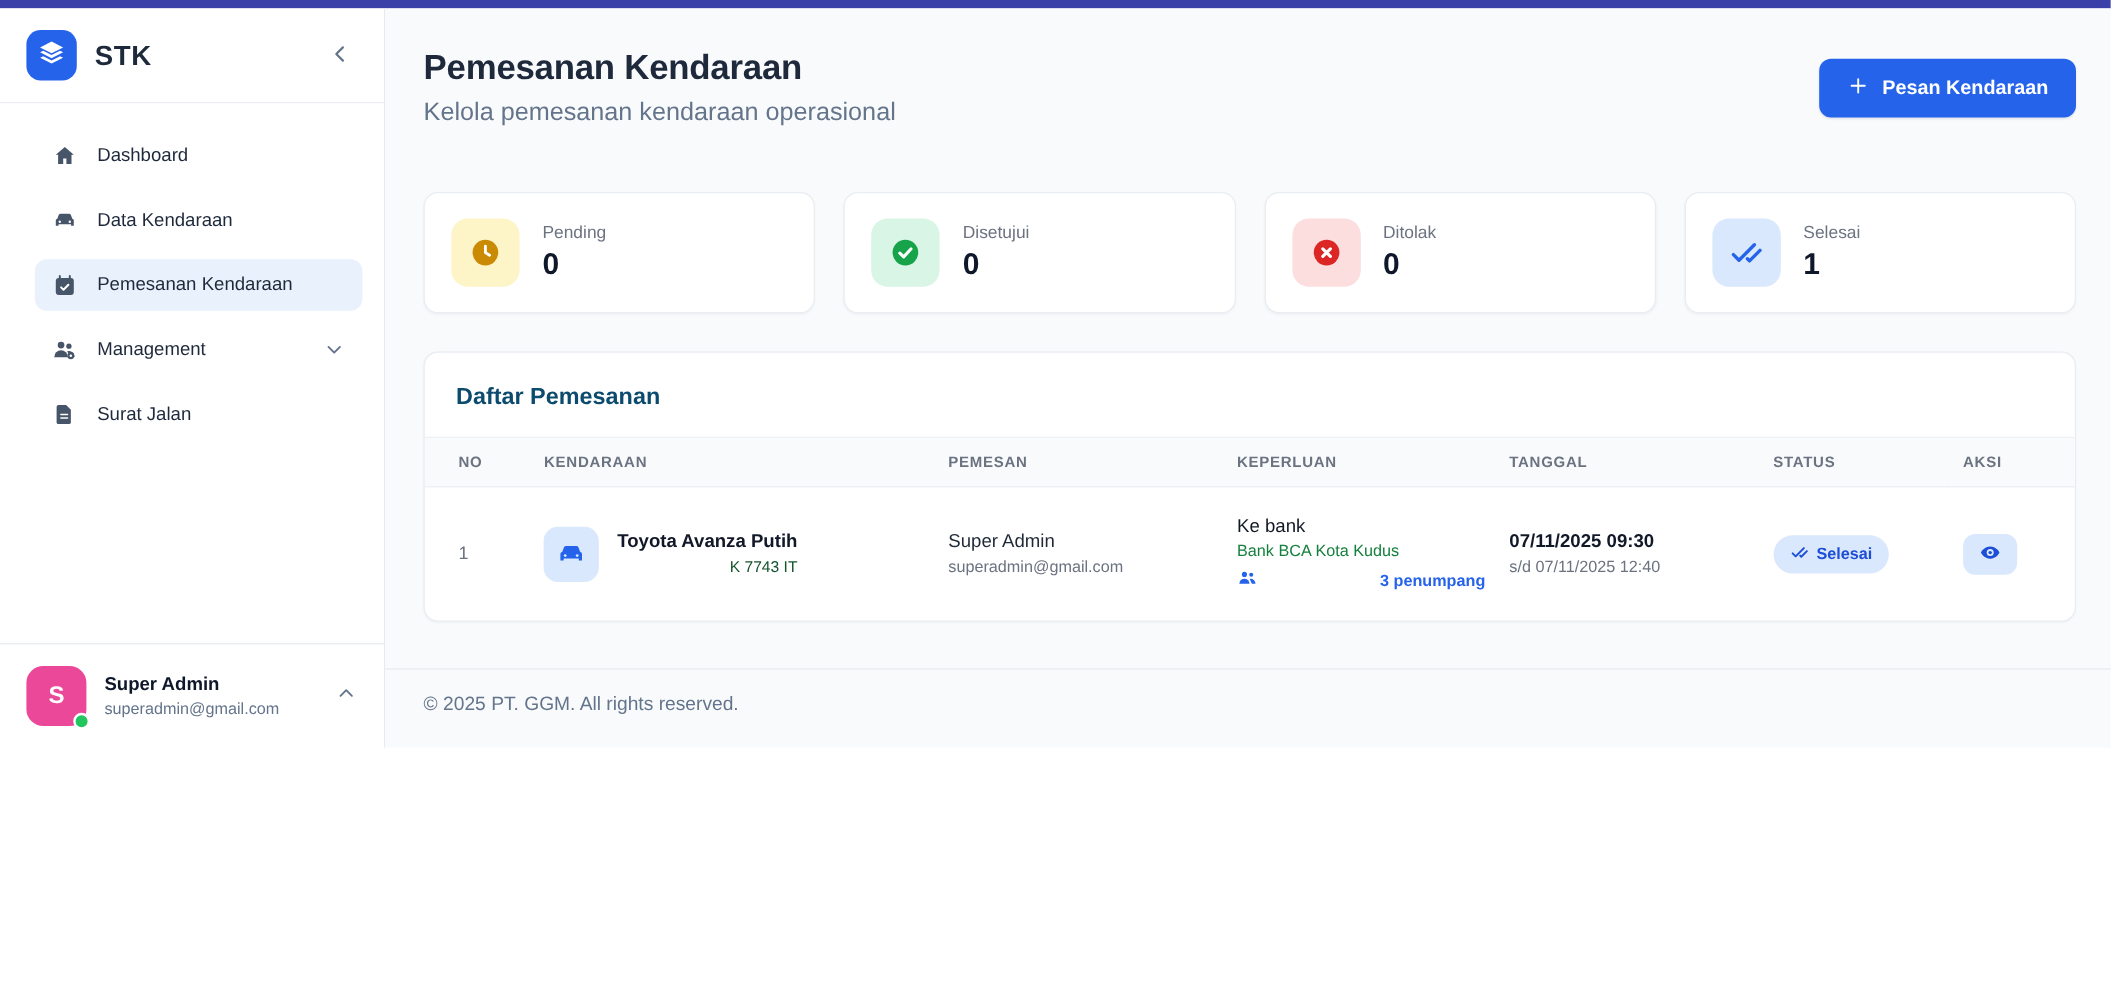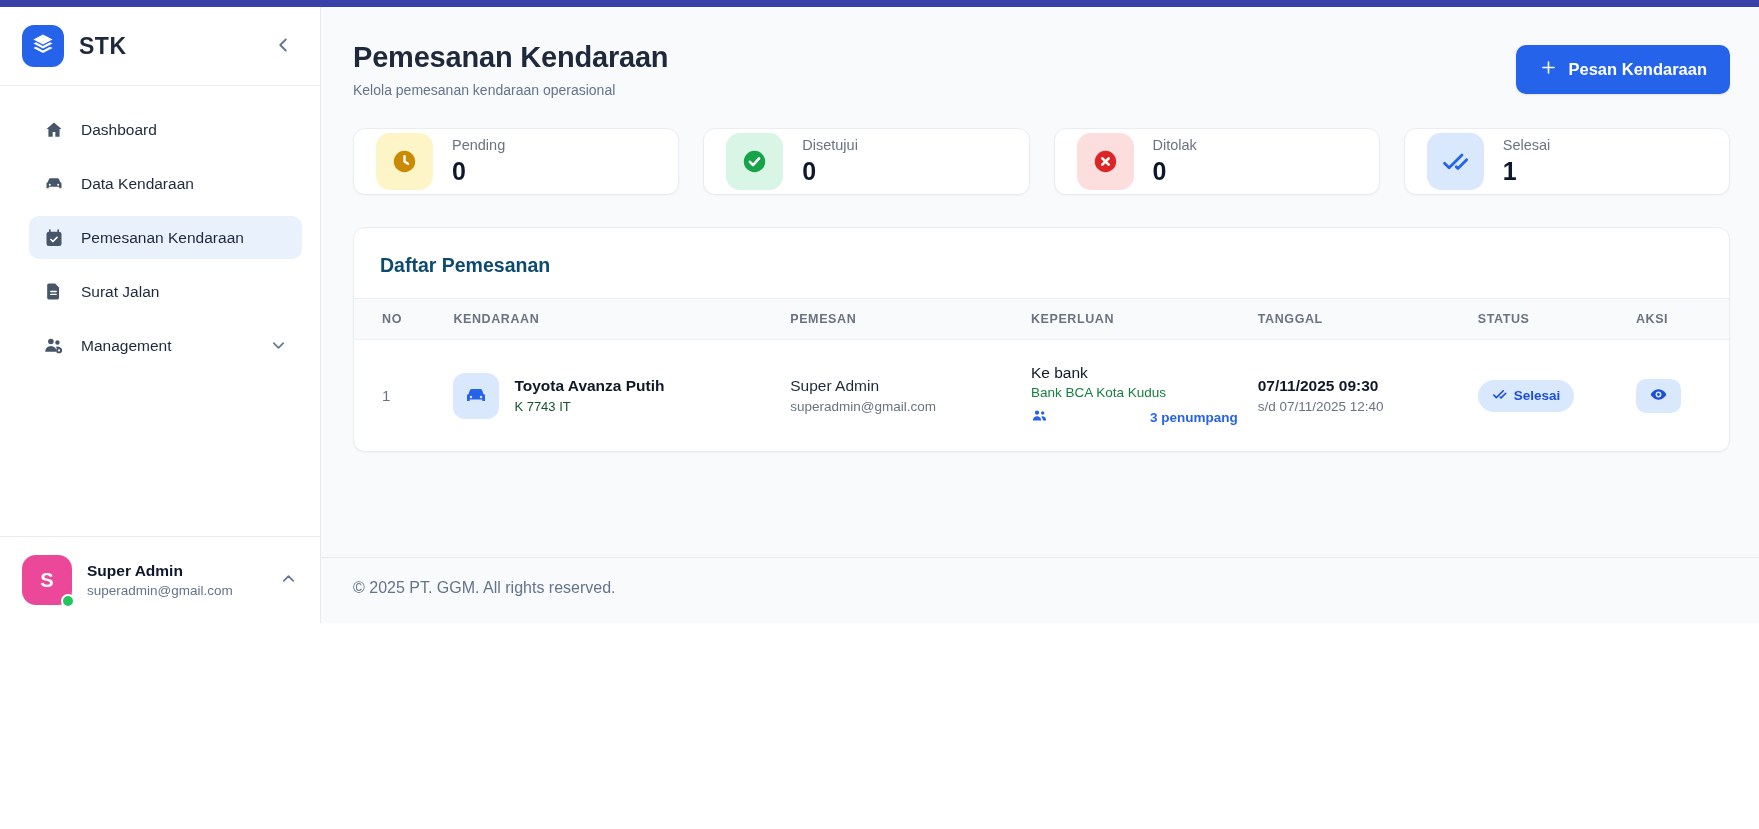--- a/index.html
+++ b/index.html
@@ -28,42 +28,42 @@
   .profile-name { font-size:15.5px; font-weight:700; color:#0f172a; }
   .profile-email { font-size:13.5px; color:#64748b; margin-top:3px; }
   .profile-info { flex:1; min-width:0; }
 
   
   .main { flex:1; background:#f8fafc; display:flex; flex-direction:column; min-width:0; }
   .content { flex:1; padding:34px 29px 0 32px; }
 
   .page-header { display:flex; align-items:center; justify-content:space-between; }
   .page-title { font-size:29px; font-weight:700; color:#1e293b; letter-spacing:-.2px; }
-  .page-subtitle { font-size:14px; color:#64748b; margin-top:8px; }
+  .page-subtitle { font-size:21px; color:#64748b; margin-top:8px; }
   .primary-btn { display:flex; align-items:center; gap:11px; background:var(--accent,#2563eb); color:#fff; border:none; border-radius:10px; height:49px; padding:0 23px; font-size:16.5px; font-weight:600; font-family:inherit; cursor:pointer; box-shadow:0 1px 2px rgba(16,24,40,.1); }
 
   .stats { margin-top:30px; display:grid; grid-template-columns:repeat(4,1fr); gap:24px; }
-  .stat-card { background:#fff; border:1px solid #e9edf2; border-radius:12px; padding:4px 22px; display:flex; align-items:center; gap:19px; box-shadow:0 1px 2px rgba(16,24,40,.04); }
+  .stat-card { background:#fff; border:1px solid #e9edf2; border-radius:12px; padding:21px 22px; display:flex; align-items:center; gap:19px; box-shadow:0 1px 2px rgba(16,24,40,.04);margin-top:24px; }
   .stat-icon { width:57px; height:57px; border-radius:14px; display:flex; align-items:center; justify-content:center; flex:none; }
   .stat-icon.yellow { background:#fdf5c8; }
   .stat-icon.green  { background:#d9f5e5; }
   .stat-icon.red    { background:#fcdede; }
   .stat-icon.blue   { background:#d9e8fc; }
   .stat-label { font-size:14.5px; color:#6b7280; }
   .stat-value { font-size:25px; font-weight:700; color:#0f172a; margin-top:4px; }
 
   .table-card { margin-top:32px; background:#fff; border:1px solid #e9edf2; border-radius:12px; box-shadow:0 1px 2px rgba(16,24,40,.04); overflow:hidden; }
   .table-title { padding:26px 26px 21px; font-size:19.5px; font-weight:700; color:#0c4a6e; }
   table { width:100%; border-collapse:collapse; }
   thead tr { background:#f8fafc; border-top:1px solid #eef1f4; border-bottom:1px solid #eef1f4; }
   th { text-align:left; font-size:12.5px; font-weight:600; color:#6b7280; letter-spacing:.6px; padding:13px 10px; white-space:nowrap; }
   th:first-child, td:first-child { padding-left:28px; }
   td { padding:24px 10px; vertical-align:middle; }
   .cell-no { color:#6b7280; font-size:15px; }
-  .veh { display:flex; align-items:center; gap:15px; }
+  .veh { display:flex; align-items:center; gap:15px;text-align:right; }
   .veh-icon { width:46px; height:46px; border-radius:12px; background:#d9e8fc; display:flex; align-items:center; justify-content:center; flex:none; }
   .veh-name { font-size:15.5px; font-weight:700; color:#111827; }
   .veh-plate { font-size:13px; color:#14532d; margin-top:4px; }
   .pm-name { font-size:15.5px; color:#1f2937; }
   .pm-email { font-size:13.5px; color:#6b7280; margin-top:4px; }
   .kp-purpose { font-size:15.5px; color:#111827; }
   .kp-dest { font-size:13.5px; color:#15803d; margin-top:3px; }
   .kp-pass { margin-top:7px; display:flex; align-items:center; gap:7px; color:var(--accent,#2563eb); font-size:13.5px; font-weight:600; cursor:pointer;justify-content:space-between; }
   .tg-start { font-size:15.5px; font-weight:600; color:#111827; }
   .tg-end { font-size:13.5px; color:#6b7280; margin-top:4px; }
@@ -127,45 +127,45 @@
             <path d="M7 2.5v3M17 2.5v3" stroke="#475569" stroke-width="2" stroke-linecap="round" fill="none"></path>
             <rect x="3" y="4.5" width="18" height="17" rx="3" fill="#475569"></rect>
             <path d="m8.3 13.8 2.4 2.4 4.9-5" stroke="#fff" stroke-width="2" fill="none" stroke-linecap="round" stroke-linejoin="round"></path>
           </svg>
         </span>
         <span>Pemesanan Kendaraan</span>
       </div>
 
       <div class="menu-item">
         <span class="mi-icon">
-          <svg viewBox="0 0 24 24" width="19" height="19" fill="#475569">
-            <path d="M6 2h8l5 5v13a2 2 0 0 1-2 2H6a2 2 0 0 1-2-2V4a2 2 0 0 1 2-2z"></path>
-            <path d="M8.5 12h7M8.5 15.5h7" stroke="#fff" stroke-width="1.6" stroke-linecap="round"></path>
-          </svg>
-        </span>
-        <span>Surat Jalan</span>
-      </div>
-
-      <div class="menu-item">
-        <span class="mi-icon">
           <svg viewBox="0 0 24 24" width="21" height="21" fill="#475569">
             <circle cx="9" cy="7.5" r="3.2"></circle>
             <path d="M2.5 19a6.5 6.5 0 0 1 13 0z"></path>
             <circle cx="16.5" cy="8.5" r="2.5"></circle>
             <path d="M14.8 13.3A5.7 5.7 0 0 1 22 18.8h-4z"></path>
             <circle cx="18.3" cy="17.6" r="3.3"></circle>
             <circle cx="18.3" cy="17.6" r="1.2" fill="#fff"></circle>
           </svg>
         </span>
         <span>Management</span>
         <span class="mi-chev">
           <svg viewBox="0 0 24 24" width="19" height="19" fill="none" stroke="#64748b" stroke-width="2" stroke-linecap="round" stroke-linejoin="round">
               <path d="m6 9 6 6 6-6"></path>
             </svg>
         </span>
+      </div>
+
+      <div class="menu-item">
+        <span class="mi-icon">
+          <svg viewBox="0 0 24 24" width="19" height="19" fill="#475569">
+            <path d="M6 2h8l5 5v13a2 2 0 0 1-2 2H6a2 2 0 0 1-2-2V4a2 2 0 0 1 2-2z"></path>
+            <path d="M8.5 12h7M8.5 15.5h7" stroke="#fff" stroke-width="1.6" stroke-linecap="round"></path>
+          </svg>
+        </span>
+        <span>Surat Jalan</span>
       </div>
     </nav>
 
     <div class="profile">
       <div class="avatar">
         <span>S</span>
         <span class="dot"></span>
       </div>
       <div class="profile-info">
         <div class="profile-name">Super Admin</div>

